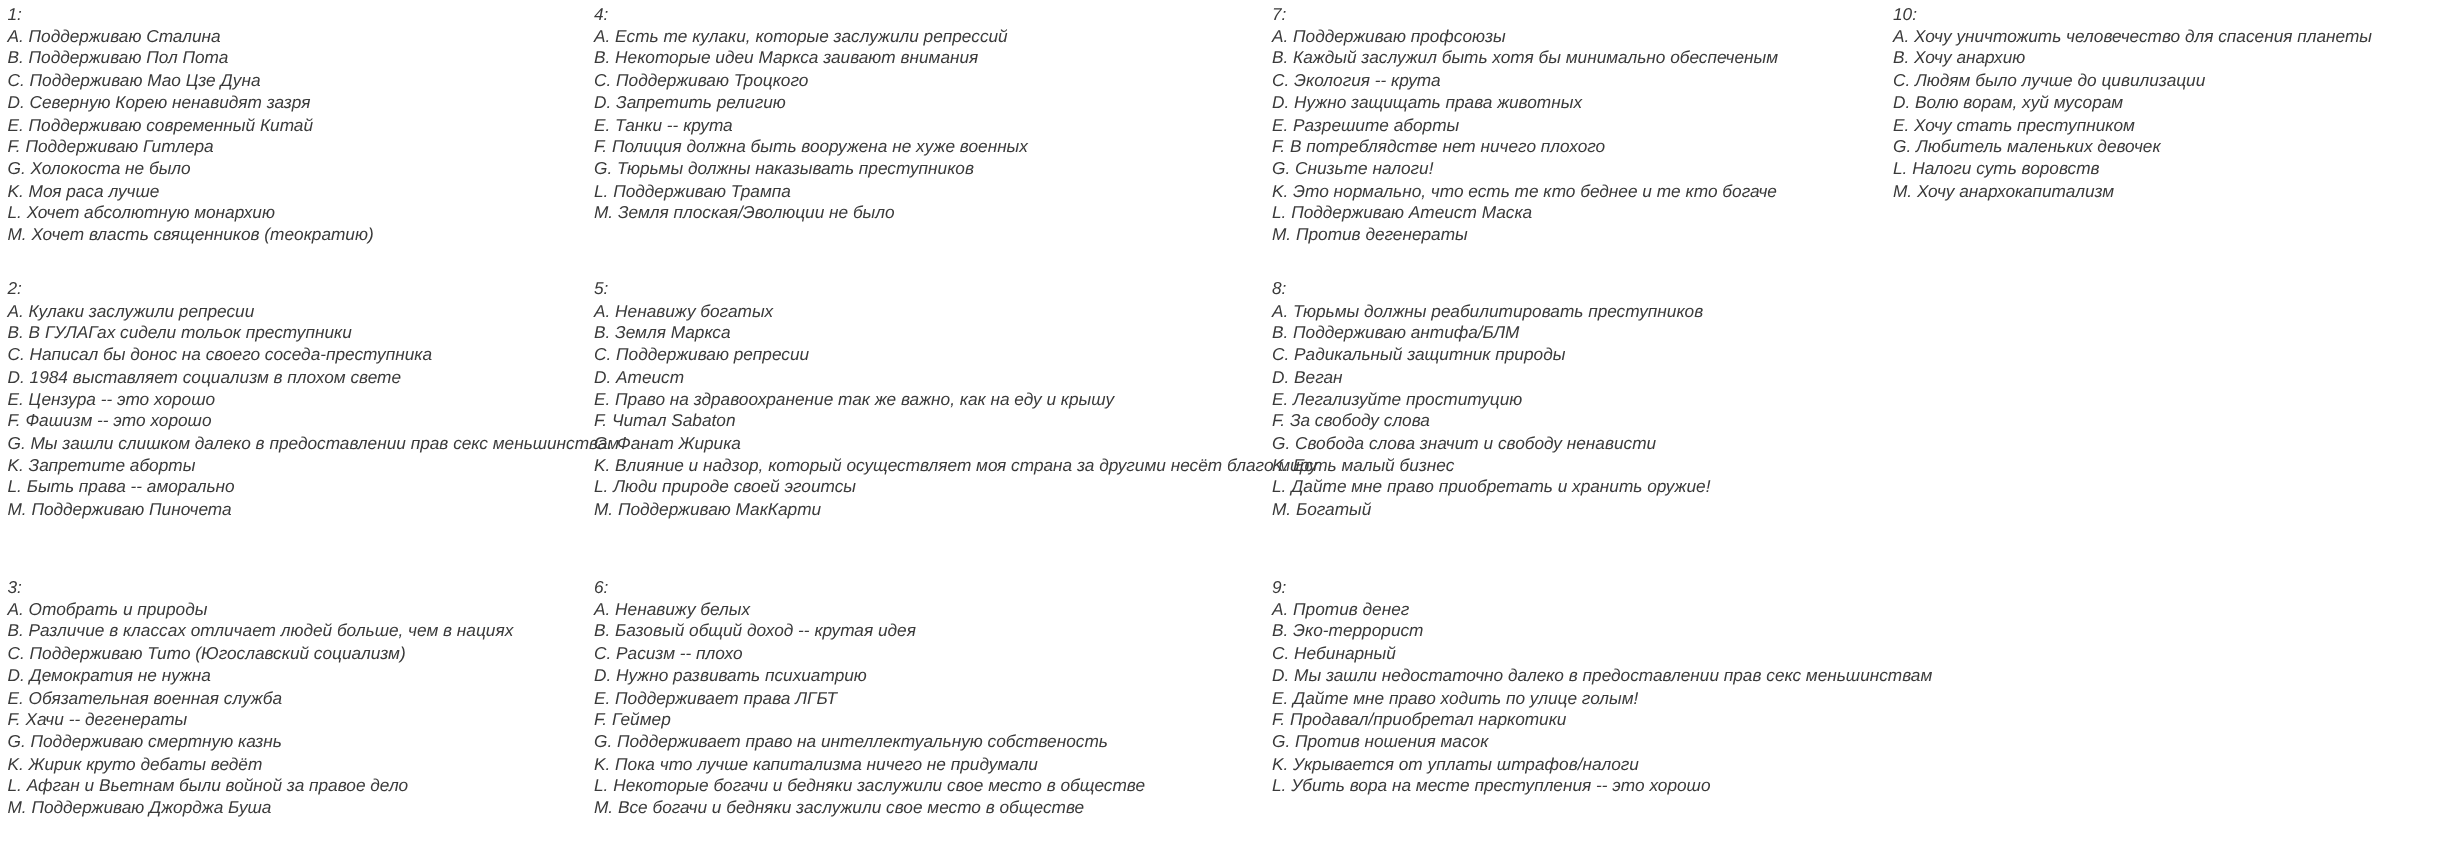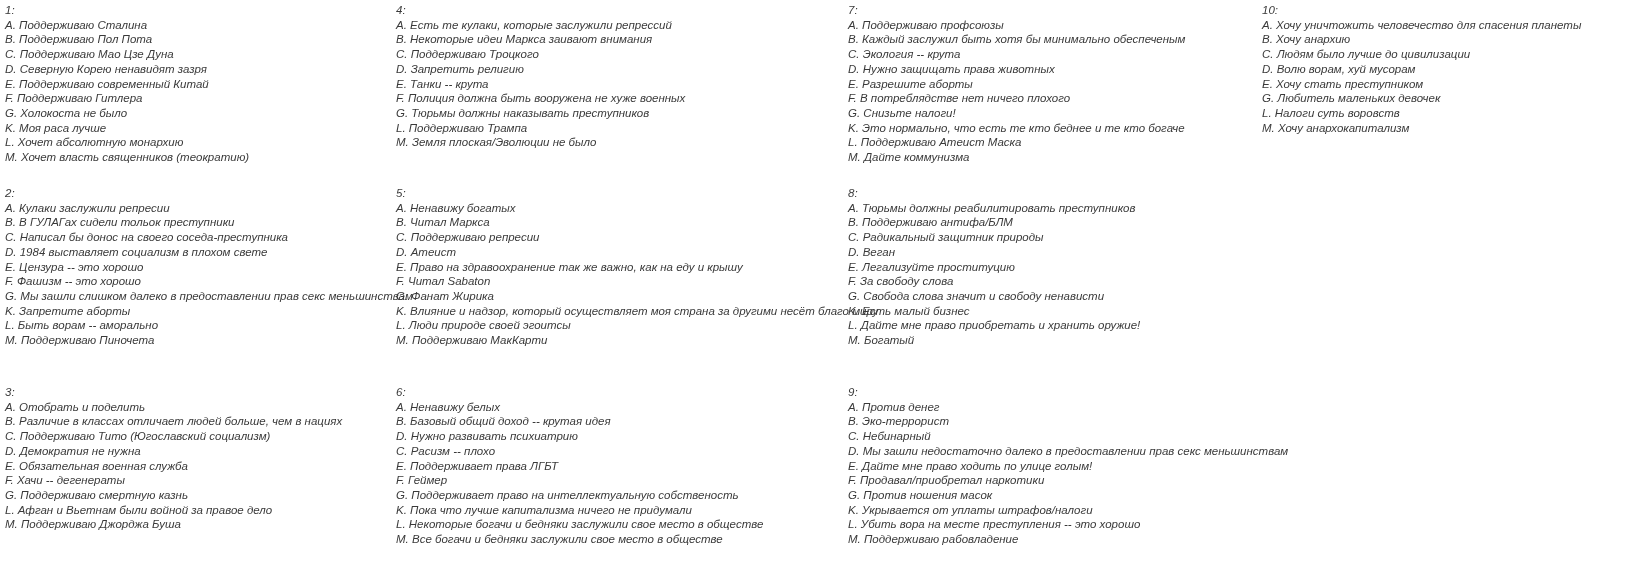--- a/index.html
+++ b/index.html
@@ -47,89 +47,90 @@
       <div class="block" data-name="list-2">
         <div class="list-title" data-name="list-2-title">2:</div>
         <div class="list-item" data-name="list-item">A. Кулаки заслужили репресии</div>
         <div class="list-item" data-name="list-item">B. В ГУЛАГах сидели тольок преступники</div>
         <div class="list-item" data-name="list-item">C. Написал бы донос на своего соседа-преступника</div>
         <div class="list-item" data-name="list-item">D. 1984 выставляет социализм в плохом свете</div>
         <div class="list-item" data-name="list-item">E. Цензура -- это хорошо</div>
         <div class="list-item" data-name="list-item">F. Фашизм -- это хорошо</div>
         <div class="list-item" data-name="list-item">G. Мы зашли слишком далеко в предоставлении прав секс меньшинствам</div>
         <div class="list-item" data-name="list-item">K. Запретите аборты</div>
-        <div class="list-item" data-name="list-item">L. Быть ворам -- аморально</div>
+        <div class="list-item" data-name="list-item">L. Быть права -- аморально</div>
         <div class="list-item" data-name="list-item">M. Поддерживаю Пиночета</div>
       </div>
       <div class="block" data-name="list-3">
         <div class="list-title" data-name="list-3-title">3:</div>
-        <div class="list-item" data-name="list-item">A. Отобрать и поделить</div>
+        <div class="list-item" data-name="list-item">A. Отобрать и природы</div>
         <div class="list-item" data-name="list-item">B. Различие в классах отличает людей больше, чем в нациях</div>
         <div class="list-item" data-name="list-item">C. Поддерживаю Тито (Югославский социализм)</div>
         <div class="list-item" data-name="list-item">D. Демократия не нужна</div>
         <div class="list-item" data-name="list-item">E. Обязательная военная служба</div>
         <div class="list-item" data-name="list-item">F. Хачи -- дегенераты</div>
         <div class="list-item" data-name="list-item">G. Поддерживаю смертную казнь</div>
+        <div class="list-item" data-name="list-item">K. Жирик круто дебаты ведёт</div>
         <div class="list-item" data-name="list-item">L. Афган и Вьетнам были войной за правое дело</div>
         <div class="list-item" data-name="list-item">M. Поддерживаю Джорджа Буша</div>
       </div>
     </div>
   <div class="column" data-name="column-2">
       <div class="block" data-name="list-4">
         <div class="list-title" data-name="list-4-title">4:</div>
         <div class="list-item" data-name="list-item">A. Есть те кулаки, которые заслужили репрессий</div>
         <div class="list-item" data-name="list-item">B. Некоторые идеи Маркса заивают внимания</div>
         <div class="list-item" data-name="list-item">C. Поддерживаю Троцкого</div>
         <div class="list-item" data-name="list-item">D. Запретить религию</div>
         <div class="list-item" data-name="list-item">E. Танки -- крута</div>
         <div class="list-item" data-name="list-item">F. Полиция должна быть вооружена не хуже военных</div>
         <div class="list-item" data-name="list-item">G. Тюрьмы должны наказывать преступников</div>
         <div class="list-item" data-name="list-item">L. Поддерживаю Трампа</div>
         <div class="list-item" data-name="list-item">M. Земля плоская/Эволюции не было</div>
       </div>
       <div class="block" data-name="list-5">
         <div class="list-title" data-name="list-5-title">5:</div>
         <div class="list-item" data-name="list-item">A. Ненавижу богатых</div>
-        <div class="list-item" data-name="list-item">B. Читал Маркса</div>
+        <div class="list-item" data-name="list-item">B. Земля Маркса</div>
         <div class="list-item" data-name="list-item">C. Поддерживаю репресии</div>
         <div class="list-item" data-name="list-item">D. Атеист</div>
         <div class="list-item" data-name="list-item">E. Право на здравоохранение так же важно, как на еду и крышу</div>
         <div class="list-item" data-name="list-item">F. Читал Sabaton</div>
         <div class="list-item" data-name="list-item">G. Фанат Жирика</div>
         <div class="list-item" data-name="list-item">K. Влияние и надзор, который осуществляет моя страна за другими несёт благо миру</div>
         <div class="list-item" data-name="list-item">L. Люди природе своей эгоитсы</div>
         <div class="list-item" data-name="list-item">M. Поддерживаю МакКарти</div>
       </div>
       <div class="block" data-name="list-6">
         <div class="list-title" data-name="list-6-title">6:</div>
         <div class="list-item" data-name="list-item">A. Ненавижу белых</div>
         <div class="list-item" data-name="list-item">B. Базовый общий доход -- крутая идея</div>
+        <div class="list-item" data-name="list-item">C. Расизм -- плохо</div>
         <div class="list-item" data-name="list-item">D. Нужно развивать психиатрию</div>
-        <div class="list-item" data-name="list-item">C. Расизм -- плохо</div>
         <div class="list-item" data-name="list-item">E. Поддерживает права ЛГБТ</div>
         <div class="list-item" data-name="list-item">F. Геймер</div>
         <div class="list-item" data-name="list-item">G. Поддерживает право на интеллектуальную собственость</div>
         <div class="list-item" data-name="list-item">K. Пока что лучше капитализма ничего не придумали</div>
         <div class="list-item" data-name="list-item">L. Некоторые богачи и бедняки заслужили свое место в обществе</div>
         <div class="list-item" data-name="list-item">M. Все богачи и бедняки заслужили свое место в обществе</div>
       </div>
     </div>
   <div class="column" data-name="column-3">
       <div class="block" data-name="list-7">
         <div class="list-title" data-name="list-7-title">7:</div>
         <div class="list-item" data-name="list-item">A. Поддерживаю профсоюзы</div>
         <div class="list-item" data-name="list-item">B. Каждый заслужил быть хотя бы минимально обеспеченым</div>
         <div class="list-item" data-name="list-item">C. Экология -- крута</div>
         <div class="list-item" data-name="list-item">D. Нужно защищать права животных</div>
         <div class="list-item" data-name="list-item">E. Разрешите аборты</div>
         <div class="list-item" data-name="list-item">F. В потреблядстве нет ничего плохого</div>
         <div class="list-item" data-name="list-item">G. Снизьте налоги!</div>
         <div class="list-item" data-name="list-item">K. Это нормально, что есть те кто беднее и те кто богаче</div>
         <div class="list-item" data-name="list-item">L. Поддерживаю Атеист Маска</div>
-        <div class="list-item" data-name="list-item">M. Дайте коммунизма</div>
+        <div class="list-item" data-name="list-item">M. Против дегенераты</div>
       </div>
       <div class="block" data-name="list-8">
         <div class="list-title" data-name="list-8-title">8:</div>
         <div class="list-item" data-name="list-item">A. Тюрьмы должны реабилитировать преступников</div>
         <div class="list-item" data-name="list-item">B. Поддерживаю антифа/БЛМ</div>
         <div class="list-item" data-name="list-item">C. Радикальный защитник природы</div>
         <div class="list-item" data-name="list-item">D. Веган</div>
         <div class="list-item" data-name="list-item">E. Легализуйте проституцию</div>
         <div class="list-item" data-name="list-item">F. За свободу слова</div>
         <div class="list-item" data-name="list-item">G. Свобода слова значит и свободу ненависти</div>
@@ -141,21 +142,20 @@
         <div class="list-title" data-name="list-9-title">9:</div>
         <div class="list-item" data-name="list-item">A. Против денег</div>
         <div class="list-item" data-name="list-item">B. Эко-террорист</div>
         <div class="list-item" data-name="list-item">C. Небинарный</div>
         <div class="list-item" data-name="list-item">D. Мы зашли недостаточно далеко в предоставлении прав секс меньшинствам</div>
         <div class="list-item" data-name="list-item">E. Дайте мне право ходить по улице голым!</div>
         <div class="list-item" data-name="list-item">F. Продавал/приобретал наркотики</div>
         <div class="list-item" data-name="list-item">G. Против ношения масок</div>
         <div class="list-item" data-name="list-item">K. Укрывается от уплаты штрафов/налоги</div>
         <div class="list-item" data-name="list-item">L. Убить вора на месте преступления -- это хорошо</div>
-        <div class="list-item" data-name="list-item">M. Поддерживаю рабовладение</div>
       </div>
     </div>
   <div class="column" data-name="column-4">
       <div class="block" data-name="list-10">
         <div class="list-title" data-name="list-10-title">10:</div>
         <div class="list-item" data-name="list-item">A. Хочу уничтожить человечество для спасения планеты</div>
         <div class="list-item" data-name="list-item">B. Хочу анархию</div>
         <div class="list-item" data-name="list-item">C. Людям было лучше до цивилизации</div>
         <div class="list-item" data-name="list-item">D. Волю ворам, хуй мусорам</div>
         <div class="list-item" data-name="list-item">E. Хочу стать преступником</div>

